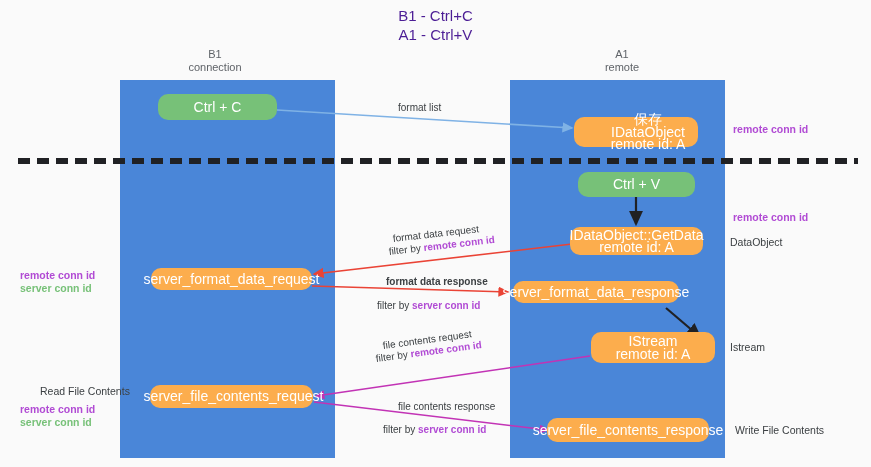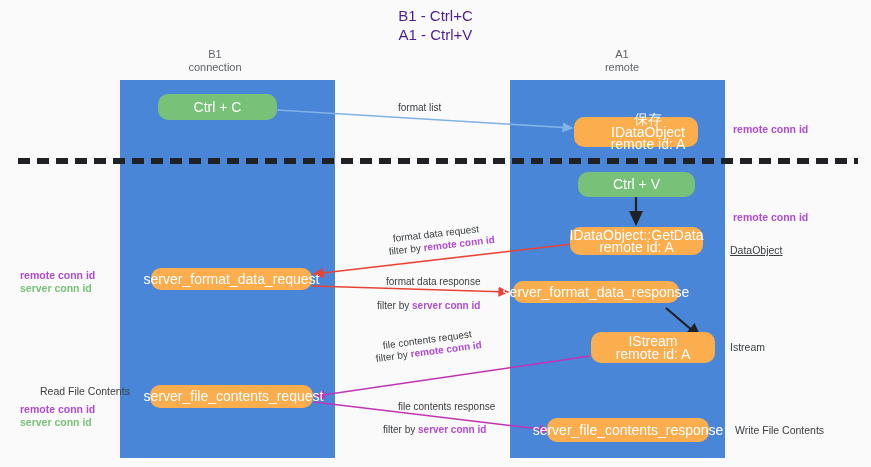--- a/index.html
+++ b/index.html
@@ -139,40 +139,40 @@
 
   <div class="abs box orange" style="left:547px;top:418px;width:162px;height:24px;">server_file_contents_response</div>
 
   <div class="abs edge-label" style="left:398px;top:101px;">format list</div>
 
   <div class="abs edge-label rot" style="left:392px;top:232px;transform:rotate(-6.5deg);">format data request</div>
   <div class="abs edge-label rot" style="left:388px;top:245px;transform:rotate(-6.5deg);">
     <span>filter by </span><span class="key-remote">remote conn id</span>
   </div>
 
-  <div class="abs edge-label" style="left:386px;top:275px;">format data response</div>
+  <div class="abs edge-label" style="left:386px;top:275px;font-weight:bold;">format data response</div>
   <div class="abs edge-label" style="left:377px;top:299px;">
     <span>filter by </span><span class="key-server-purple">server conn id</span>
   </div>
 
   <div class="abs edge-label rot" style="left:382px;top:339px;transform:rotate(-7.5deg);">file contents request</div>
   <div class="abs edge-label rot" style="left:375px;top:352px;transform:rotate(-7.5deg);">
     <span>filter by </span><span class="key-remote">remote conn id</span>
   </div>
 
   <div class="abs edge-label" style="left:398px;top:400px;">file contents response</div>
   <div class="abs edge-label" style="left:383px;top:423px;">
     <span>filter by </span><span class="key-server-purple">server conn id</span>
   </div>
 
   <div class="abs side-label key-remote" style="left:733px;top:123px;">remote conn id</div>
 
   <div class="abs side-label key-remote" style="left:733px;top:211px;">remote conn id</div>
 
-  <div class="abs side-label" style="left:730px;top:244px;text-decoration:underline;">DataObject</div>
+  <div class="abs side-label" style="left:730px;top:236px;">DataObject</div>
 
   <div class="abs side-label" style="left:730px;top:341px;">Istream</div>
 
   <div class="abs side-label" style="left:735px;top:424px;">Write File Contents</div>
 
   <div class="abs side-label key-remote" style="left:20px;top:269px;">remote conn id</div>
   <div class="abs side-label key-server-green" style="left:20px;top:282px;">server conn id</div>
 
   <div class="abs side-label" style="left:24px;top:385px;margin-left:16px;">Read File Contents</div>
   <div class="abs side-label key-remote" style="left:20px;top:403px;">remote conn id</div>

